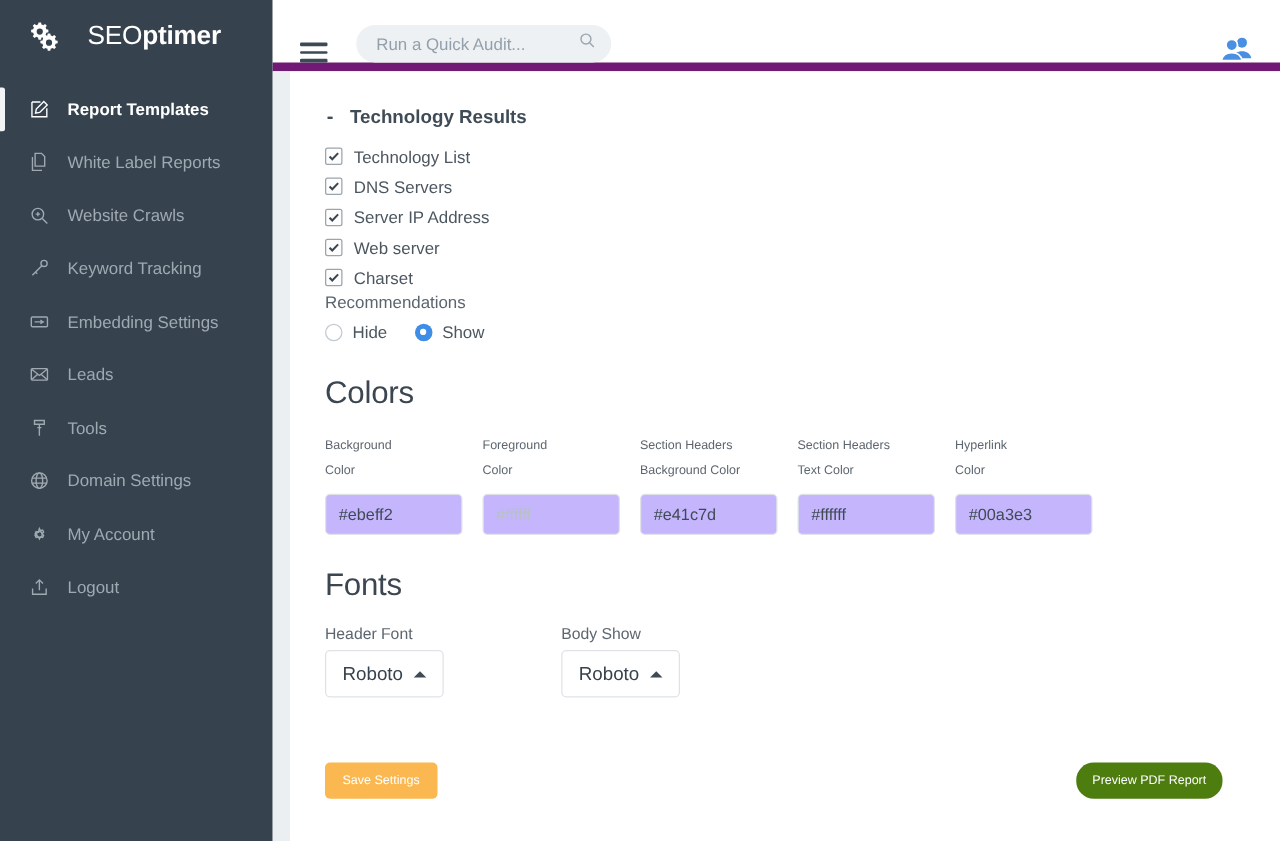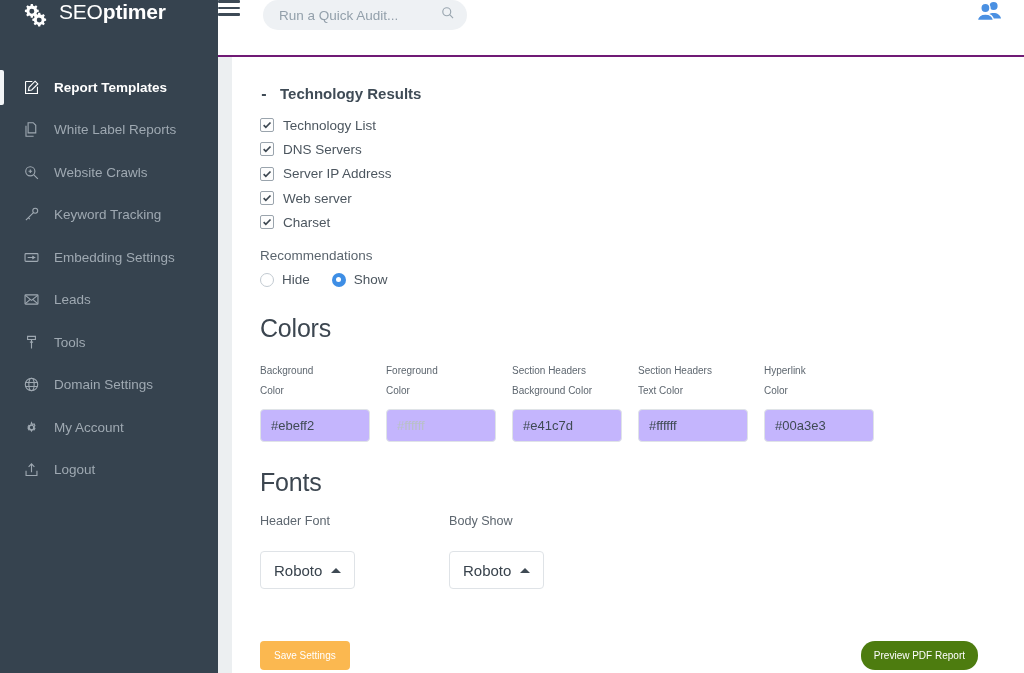--- a/index.html
+++ b/index.html
@@ -25,22 +25,23 @@
     min-width: 218px;
     height: 673px;
     background: #36434f;
     position: relative;
     z-index: 5;
   }
 
   .logo-row {
     height: 58px;
     display: flex;
+    align-items: center;
     padding-left: 20px;
-    gap: 9px;
+    gap: 20px;
   }
   .logo-mark { width: 30px; height: 30px; flex: 0 0 30px; }
   .logo-text {
     color: #ffffff;
     font-size: 21px;
     letter-spacing: -0.2px;
     font-weight: 400;
     white-space: nowrap;
   }
   .logo-text b { font-weight: 700; }
@@ -79,23 +80,24 @@
   .right {
     flex: 1;
     height: 673px;
     position: relative;
     background: #ffffff;
   }
 
   .topbar {
     height: 57px;
     background: #ffffff;
-    border-bottom: 2px solid #701a75;
+    border-bottom: 7px solid #701a75;
     display: flex;
-    align-items: flex-start;
+    align-items: flex-end;
+    padding-left: 22px;
     padding-right: 22px;
   }
 
   .hamburger {
     width: 22px; height: 16px;
     display: flex; flex-direction: column; justify-content: space-between;
     cursor: pointer;
     margin-right: 23px;
   }
   .hamburger span {
@@ -176,21 +178,21 @@
     border: 1px solid #9aa4ad;
     border-radius: 2px;
     background: #fdfdfd;
     display: flex; align-items: center; justify-content: center;
     position: relative;
   }
   .cbox svg { display: block; }
 
   .sub-label {
     font-size: 13.5px; color: #5b656e;
-    margin-top: 14px; margin-bottom: 9px;
+    margin-bottom: 9px;
   }
 
   .radio-row { display: flex; align-items: center; gap: 22px; }
   .radio-opt {
     display: flex; align-items: center; gap: 8px;
     font-size: 13.5px; color: #4c565f; cursor: pointer;
   }
   .rdot {
     width: 14px; height: 14px; flex: 0 0 14px;
     border-radius: 50%;
@@ -242,21 +244,21 @@
     color: #3f4a54;
     outline: none;
   }
   .txt-input::placeholder { color: #b9c0c7; }
 
   
   .fonts-row { display: flex; }
   .font-col { width: 189px; }
   .font-label {
     font-size: 12.6px; color: #5d666f;
-    margin-bottom: 23px;
+    margin-bottom: 6px;
   }
   .select-btn {
     display: inline-flex; align-items: center; gap: 9px;
     height: 38px;
     border: 1px solid #dfe3e7;
     border-radius: 4px;
     background: #ffffff;
     padding: 0 13px;
     font-size: 15px;
     color: #38424c;

